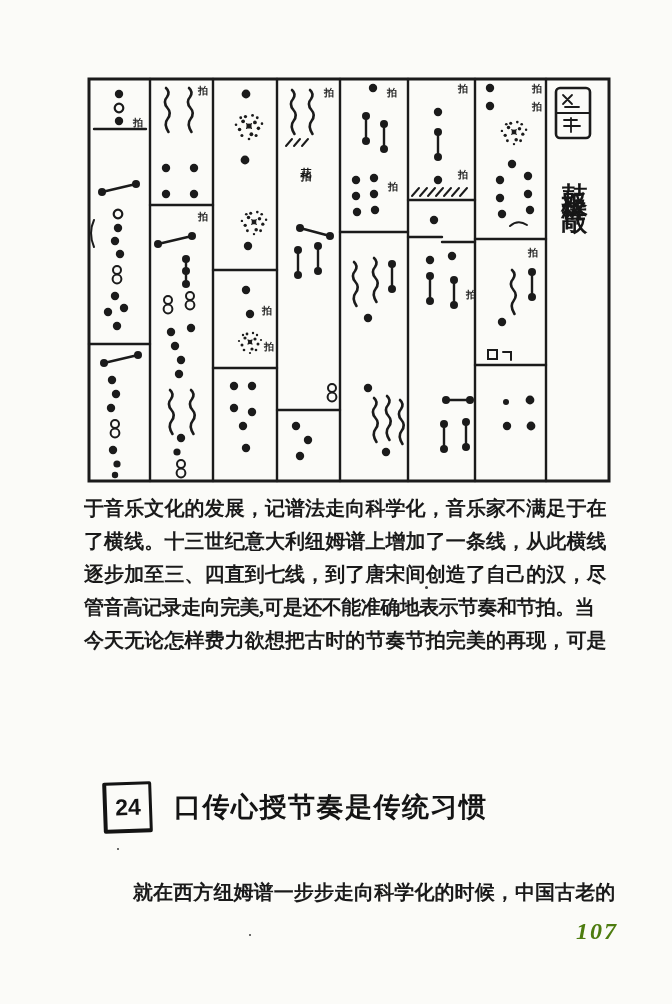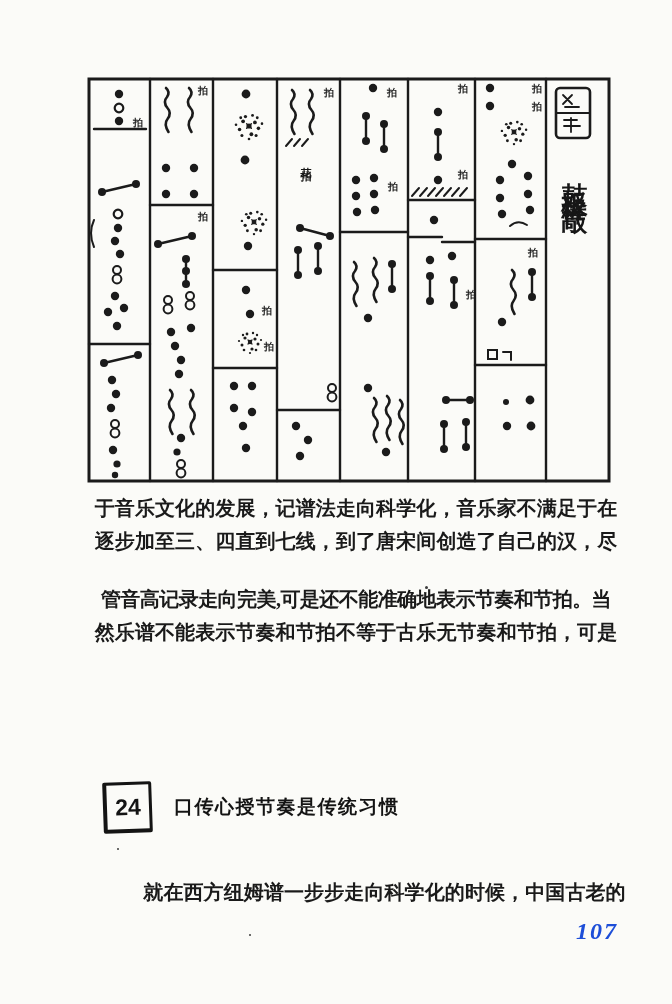--- a/index.html
+++ b/index.html
@@ -23,39 +23,39 @@
   .flower-mark {
     position:absolute; left:212px; top:84px;
     writing-mode:vertical-rl; text-orientation:upright;
     font-size:11px; font-weight:700; letter-spacing:3px; color:#161616;
   }
   
   .para { position:absolute; left:84px; width:544px; font-size:20px;
           font-weight:600; white-space:nowrap; }
   .para1 { top:492px; line-height:32.9px; }
   .para2 { top:873px; line-height:38px;margin-left:8px; }
-  .ln { letter-spacing:0.1px;text-align:center; }
-  .ln.tight { letter-spacing:-0.55px;margin-top:25px; }
+  .ln { letter-spacing:0.1px; }
+  .ln.tight { letter-spacing:-0.55px; }
   .ln.indent { text-indent:41px; }
   .heading { position:absolute; left:103px; top:780px; height:54px;
              display:flex; align-items:center; }
   .numbox {
     width:42px; height:44px; border:3px solid #141414; border-radius:2px;
     transform:rotate(-2deg); display:flex; align-items:center; justify-content:center;
     font-family:"Liberation Sans","DejaVu Sans",sans-serif;
     font-weight:700; font-size:23px; color:#141414;
     border-left-width:4px; border-bottom-width:4px;
   }
   .sec-title {
     margin-left:22px; font-family:"Liberation Sans","DejaVu Sans",sans-serif;
-    font-weight:700; font-size:19px; letter-spacing:1.5px; color:#141414;
+    font-weight:700; font-size:27px; letter-spacing:1.5px; color:#141414;
   }
   .pagenum {
     position:absolute; left:576px; top:918px; font-size:24px;
-    font-style:italic; font-weight:700; letter-spacing:2px; color:#1d4ed8;
+    font-style:italic; font-weight:700; letter-spacing:2px; color:#4d7c0f;
   }
   .speck { position:absolute; background:#3d3d3d; border-radius:50%; }
   .sp1 { left:425px; top:586px; width:3px; height:3px; }
   .sp2 { left:117px; top:848px; width:2px; height:2px; }
   .sp3 { left:249px; top:934px; width:2px; height:2px; }
 </style>
 </head>
 <body>
 
 <div class="page">
@@ -298,23 +298,24 @@
         <path d="M478 46 h13 M478 52 h16 M485 44 v14" class="stroke" stroke-width="1.8"></path>
       </g>
     </svg>
 
     <div class="flower-mark">花拍</div>
     <div class="side-label">鼓板棒敲</div>
   </div>
 
   <div class="para para1">
     <div class="ln">于音乐文化的发展，记谱法走向科学化，音乐家不满足于在</div>
+    <div class="ln">了横线。十三世纪意大利纽姆谱上增加了一条线，从此横线</div>
     <div class="ln">逐步加至三、四直到七线，到了唐宋间创造了自己的汉，尽</div>
     <div class="ln tight">管音高记录走向完美,可是还不能准确地表示节奏和节拍。当</div>
-    <div class="ln">然乐谱不能表示节奏和节拍不等于古乐无节奏和节拍，可是</div>
+    <div class="ln">今天无论怎样费力欲想把古时的节奏节拍完美的再现，可是</div>
   </div>
 
   <div class="heading">
     <div class="numbox">
       <span>24</span>
     </div>
     <div class="sec-title">口传心授节奏是传统习惯</div>
   </div>
 
   <div class="para para2">

